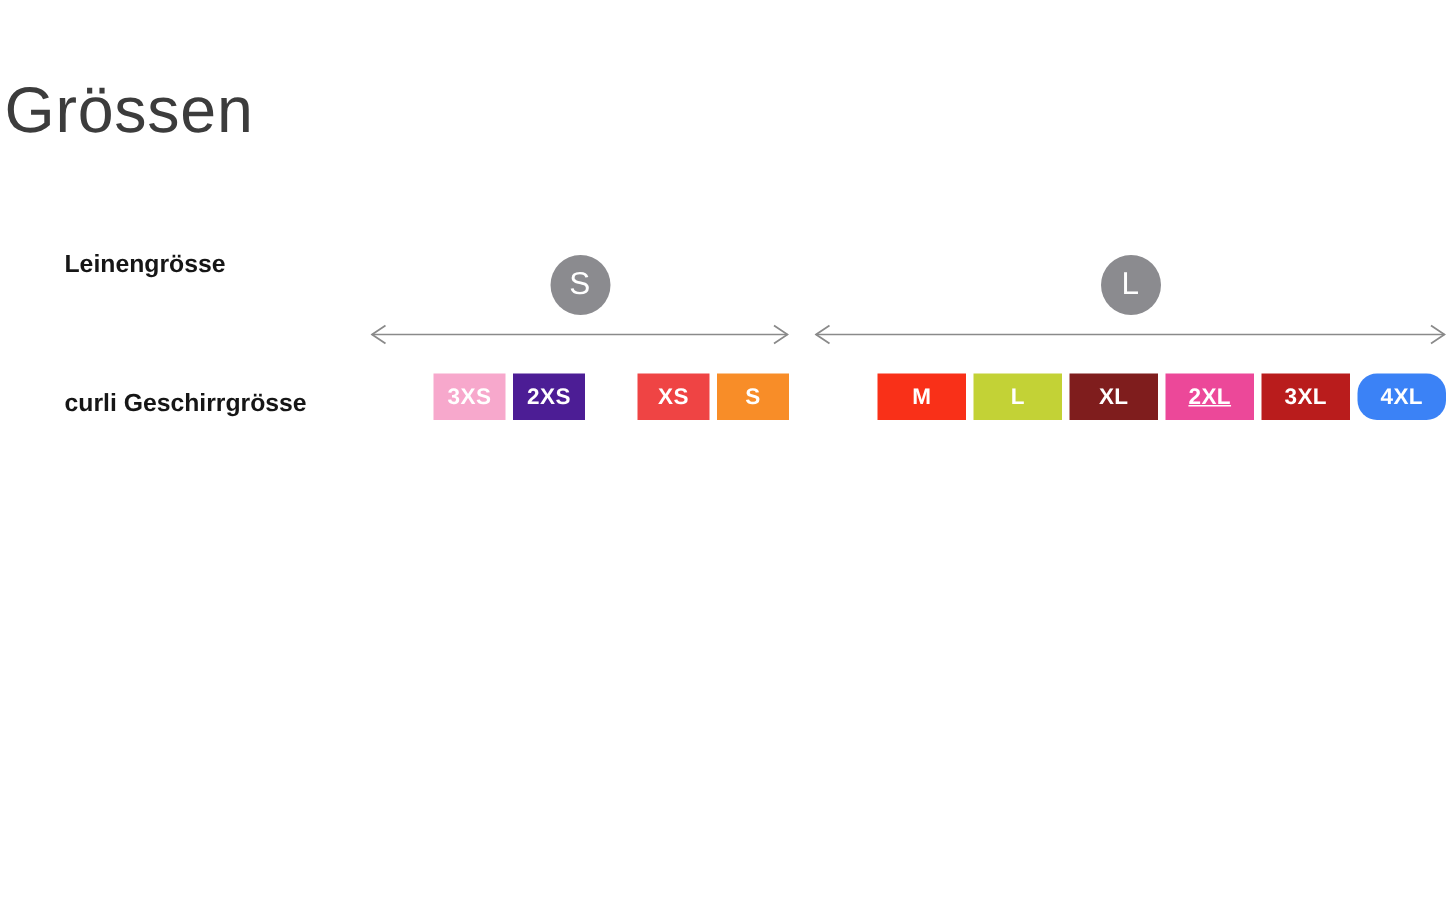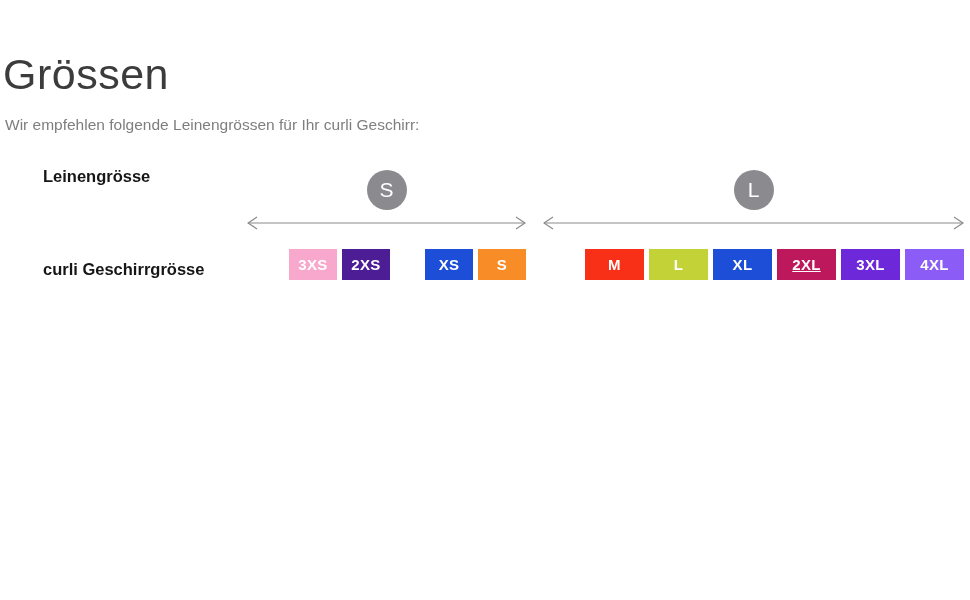--- a/index.html
+++ b/index.html
@@ -91,55 +91,54 @@
     letter-spacing: 0.3px;
   }
 </style>
 </head>
 <body>
 
 <div class="canvas">
 
   <h1 class="page-title">Grössen</h1>
 
-  <p class="page-subtitle">Wir empfehlen folgende Leinengrössen für Ihr curli Geschirr:</p>
 
   <div class="row-label leash">Leinengrösse</div>
 
   <div class="row-label harness">curli Geschirrgrösse</div>
 
   <div class="size-group g0">
     <div class="leash-badge" style="background: rgb(139, 139, 143);">
       <span>S</span>
     </div>
     <div class="leash-arrow"><svg width="279" height="14" xmlns="http://www.w3.org/2000/svg">
           <line x1="1" y1="7" x2="278" y2="7" stroke="#8a8a8a" stroke-width="1"></line>
           <polyline points="10,1 1,7 10,13" fill="none" stroke="#8a8a8a" stroke-width="1.2"></polyline>
           <polyline points="269,1 278,7 269,13" fill="none" stroke="#8a8a8a" stroke-width="1.2"></polyline>
         </svg></div>
     <div class="box-row">
         <div class="size-box" style="background: rgb(247, 168, 204);">3XS</div>
         <div class="size-box" style="background: #4c1d95;">2XS</div>
-        <div class="size-box" style="background: #1d4ed8; margin-left: 30px;">XS</div>
+        <div class="size-box" style="background: #ef4444; margin-left: 30px;">XS</div>
         <div class="size-box" style="background: rgb(248, 141, 40);">S</div>
       </div>
   </div>
 
   <div class="size-group g1">
     <div class="leash-badge" style="background: rgb(139, 139, 143);">
       <span>L</span>
     </div>
     <div class="leash-arrow"><svg width="421" height="14" xmlns="http://www.w3.org/2000/svg">
           <line x1="1" y1="7" x2="420" y2="7" stroke="#8a8a8a" stroke-width="1"></line>
           <polyline points="10,1 1,7 10,13" fill="none" stroke="#8a8a8a" stroke-width="1.2"></polyline>
           <polyline points="411,1 420,7 411,13" fill="none" stroke="#8a8a8a" stroke-width="1.2"></polyline>
         </svg></div>
     <div class="box-row">
         <div class="size-box" style="background: rgb(249, 48, 24);">M</div>
         <div class="size-box" style="background: rgb(195, 210, 54);">L</div>
-        <div class="size-box" style="background: #1d4ed8;">XL</div>
-        <div class="size-box" style="background: #be185d; text-decoration: underline;">2XL</div>
-        <div class="size-box" style="background: #6d28d9;">3XL</div>
-        <div class="size-box" style="background: #8b5cf6;">4XL</div>
+        <div class="size-box" style="background: #7f1d1d;">XL</div>
+        <div class="size-box" style="background: #ec4899; text-decoration: underline;">2XL</div>
+        <div class="size-box" style="background: #b91c1c;">3XL</div>
+        <div class="size-box" style="background: #3b82f6; border-radius: 13px;">4XL</div>
       </div>
   </div>
 
 </div>
 
 </body></html>

